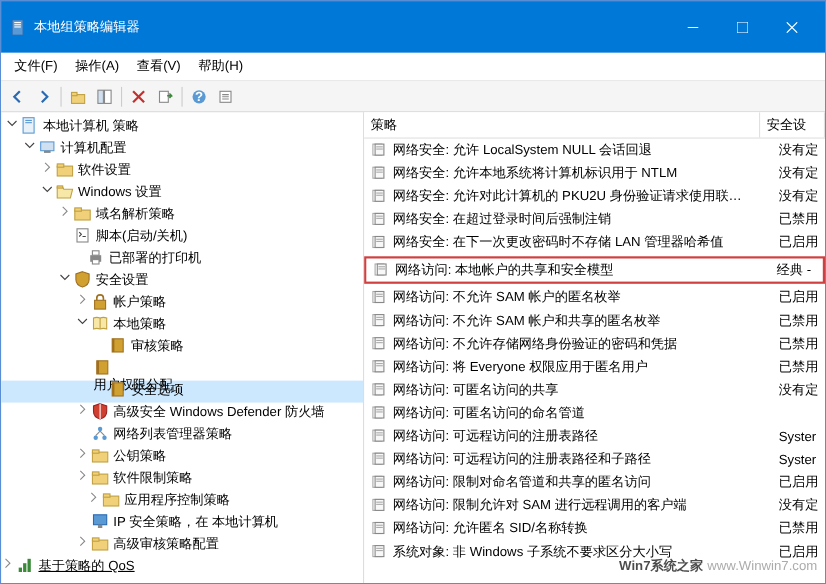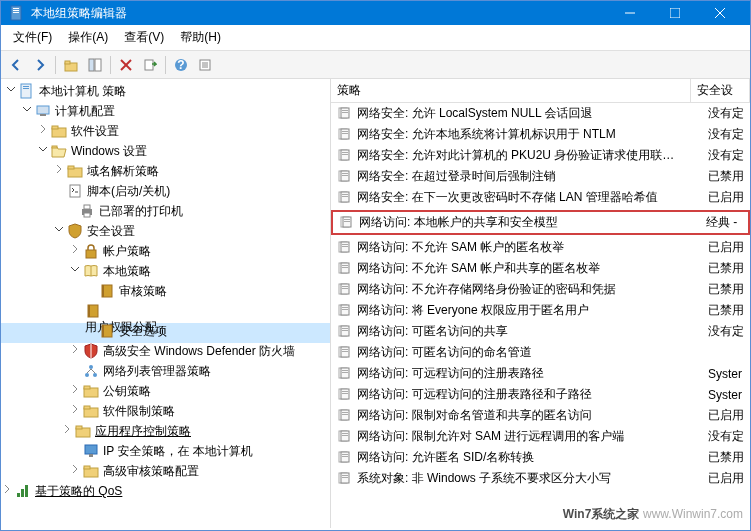--- a/index.html
+++ b/index.html
@@ -1,17 +1,17 @@
 <!DOCTYPE html>
 <html><head>
 <meta charset="utf-8">
 <style>
 * { margin: 0; padding: 0; box-sizing: border-box; font-family: "Microsoft YaHei", "Segoe UI", sans-serif; font-size: 12px; }
 body { background: #fff; width: 751px; height: 531px; overflow: hidden; border: 1px solid #5a8ed4; }
-.titlebar { background: #0078d7; color: #fff; height: 24px; display: flex; align-items: center; padding: 0 8px; }
+.titlebar { background: #0078d7; color: #fff; height: 47px; display: flex; align-items: center; padding: 0 8px; }
 .titlebar .icon { width: 16px; height: 16px; margin-right: 6px; }
 .titlebar .title { flex: 1; font-size: 12px; }
 .titlebar .win-controls { display: flex; }
 .titlebar .win-btn { width: 45px; height: 30px; display: flex; align-items: center; justify-content: center; color: #fff; }
 .menubar { background: #fff; height: 26px; display: flex; align-items: center; padding: 0 4px; border-bottom: 1px solid #e0e0e0; }
 .menubar .menu-item { padding: 2px 8px; cursor: default; }
 .toolbar { background: #f5f5f5; height: 28px; display: flex; align-items: center; padding: 0 4px; gap: 2px; border-bottom: 1px solid #ddd; }
 .toolbar .tool-btn { width: 22px; height: 22px; display: flex; align-items: center; justify-content: center; border: 1px solid transparent; }
 .toolbar .sep { width: 1px; height: 18px; background: #ccc; margin: 0 2px; }
 .content { display: flex; height: calc(100% - 80px); }
@@ -342,21 +342,21 @@
           </svg>
         </span>
         <span class="node-icon">
           <svg width="16" height="16">
             <rect x="1" y="5" width="14" height="9" fill="#f0d078" stroke="#c0a040"></rect>
             <rect x="1" y="3" width="6" height="3" fill="#f0d078" stroke="#c0a040"></rect>
           </svg>
         </span>
         <span class="node-label">软件限制策略</span>
       </div>
-      <div class="tree-node" style="padding-left: 60px; text-decoration: underline;">
+      <div class="tree-node" style="padding-left: 78px;">
         <span class="expander">
           <svg width="10" height="10">
             <path d="M3 1 L7 5 L3 9" fill="none" stroke="#888"></path>
           </svg>
         </span>
         <span class="node-icon">
           <svg width="16" height="16">
             <rect x="1" y="5" width="14" height="9" fill="#f0d078" stroke="#c0a040"></rect>
             <rect x="1" y="3" width="6" height="3" fill="#f0d078" stroke="#c0a040"></rect>
           </svg>

